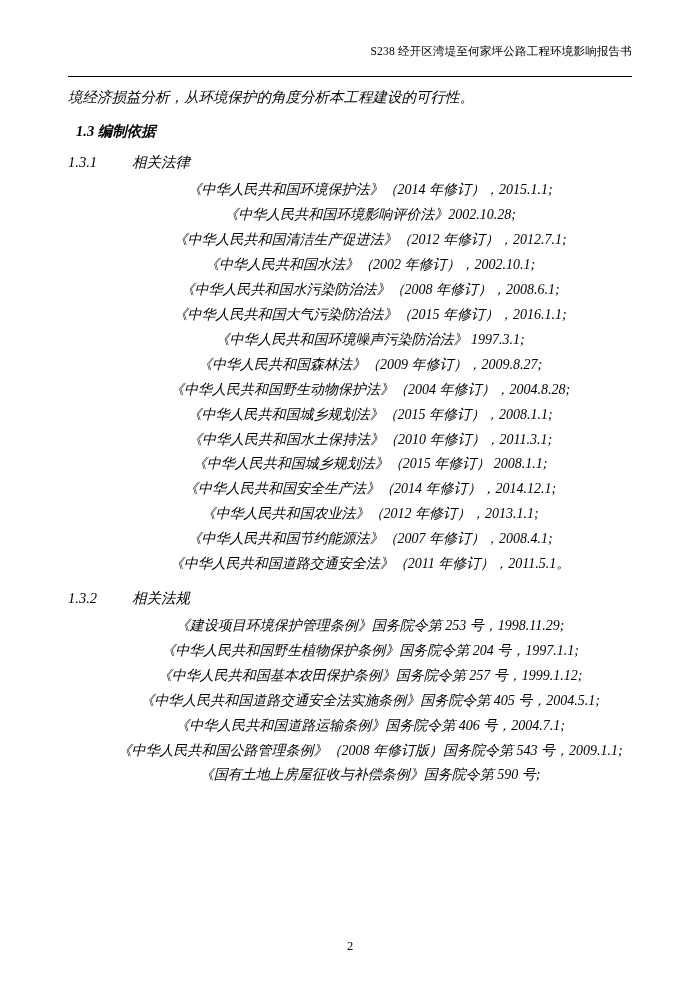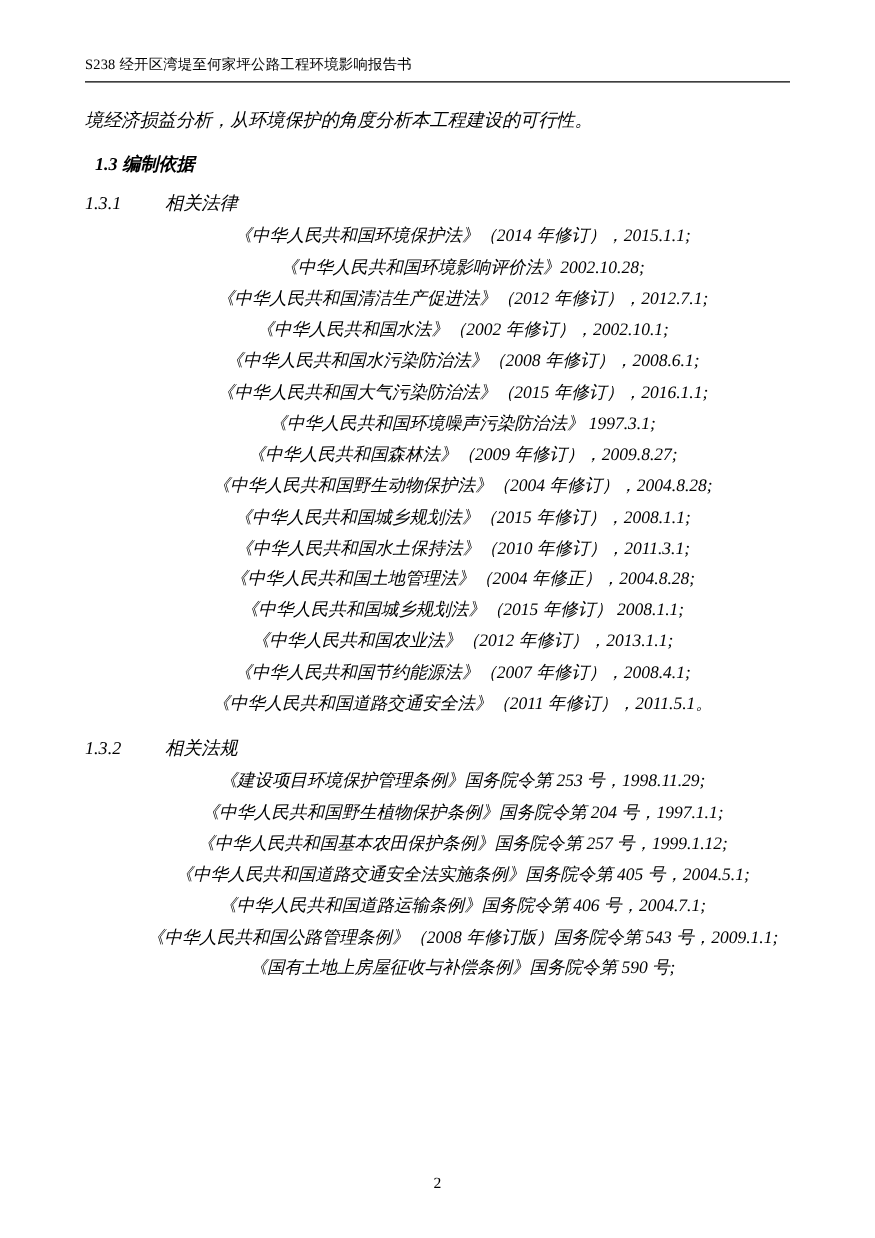--- a/index.html
+++ b/index.html
@@ -16,24 +16,24 @@
     font-family: "Liberation Serif", "DejaVu Serif", serif;
     color: #000000;
     box-sizing: border-box;
     overflow: hidden;
   }
   .header {
     position: absolute;
     top: 44px;
     left: 68px;
     right: 68px;
-    text-align: left;
+    text-align: right;
     font-size: 11.5px;
     letter-spacing: 0.2px;
-    padding-bottom: 6px;
+    padding-bottom: 17px;
     border-bottom: 1px solid #000000;
   }
   .content {
     position: absolute;
     top: 86px;
     left: 68px;
     right: 60px;
     font-style: italic;
   }
   .para {
@@ -103,22 +103,22 @@
       <li>《中华人民共和国环境影响评价法》2002.10.28;</li>
       <li>《中华人民共和国清洁生产促进法》（2012 年修订），2012.7.1;</li>
       <li>《中华人民共和国水法》（2002 年修订），2002.10.1;</li>
       <li>《中华人民共和国水污染防治法》（2008 年修订），2008.6.1;</li>
       <li>《中华人民共和国大气污染防治法》（2015 年修订），2016.1.1;</li>
       <li>《中华人民共和国环境噪声污染防治法》 1997.3.1;</li>
       <li>《中华人民共和国森林法》（2009 年修订），2009.8.27;</li>
       <li>《中华人民共和国野生动物保护法》（2004 年修订），2004.8.28;</li>
       <li>《中华人民共和国城乡规划法》（2015 年修订），2008.1.1;</li>
       <li>《中华人民共和国水土保持法》（2010 年修订），2011.3.1;</li>
-      <li>《中华人民共和国土地管理法》（2004 年修正），2004.8.28;</li>
       <li>《中华人民共和国城乡规划法》（2015 年修订） 2008.1.1;</li>
+      <li>《中华人民共和国安全生产法》（2014 年修订），2014.12.1;</li>
       <li>《中华人民共和国农业法》（2012 年修订），2013.1.1;</li>
       <li>《中华人民共和国节约能源法》（2007 年修订），2008.4.1;</li>
       <li>《中华人民共和国道路交通安全法》（2011 年修订），2011.5.1。</li>
     </ul>
 
     <div class="sect-gap"></div>
 
     <p class="h3">
       <span class="num">1.3.2</span><span>相关法规</span>
     </p>

